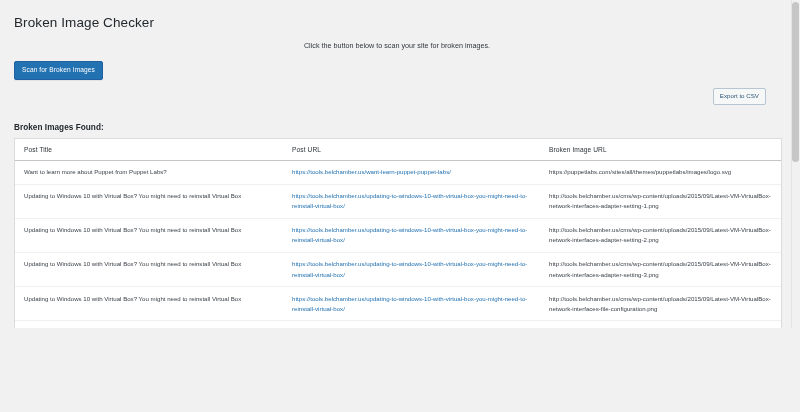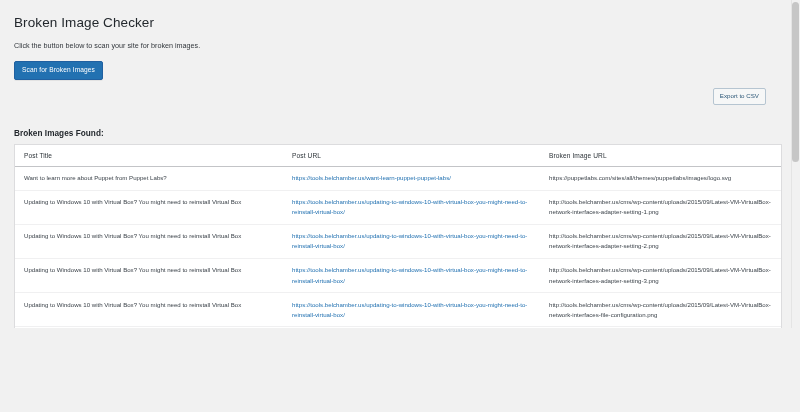--- a/index.html
+++ b/index.html
@@ -26,20 +26,21 @@
     color: #23282d;
     margin: 4px 0 9px 0;
     line-height: 1.3;
     letter-spacing: 0.1px;
   }
   .intro {
     font-size: 7.2px;
     color: #32373c;
     margin: 0 0 7px 0;
     line-height: 1.4;
+    text-align: center;
   }
   .scan-btn {
     display: inline-block;
     background: #2271b1;
     border: 1px solid #2060a0;
     border-radius: 2px;
     color: #ffffff;
     font-size: 6.6px;
     line-height: 1;
     padding: 5px 7px 5.5px 7px;
@@ -62,21 +63,21 @@
     color: #2c5777;
     font-size: 6.2px;
     line-height: 1;
     padding: 4.5px 6px 5px 6px;
     cursor: pointer;
   }
   .section-title {
     font-size: 8.2px;
     font-weight: bold;
     color: #23282d;
-    margin: 19px 0 6px 0;
+    margin: 13px 0 6px 0;
     letter-spacing: 0.05px;
   }
   .table-card {
     background: #ffffff;
     border: 1px solid #dcdcde;
     border-radius: 0px;
     width: 768px;
     overflow: hidden;
   }
   table.bic {

